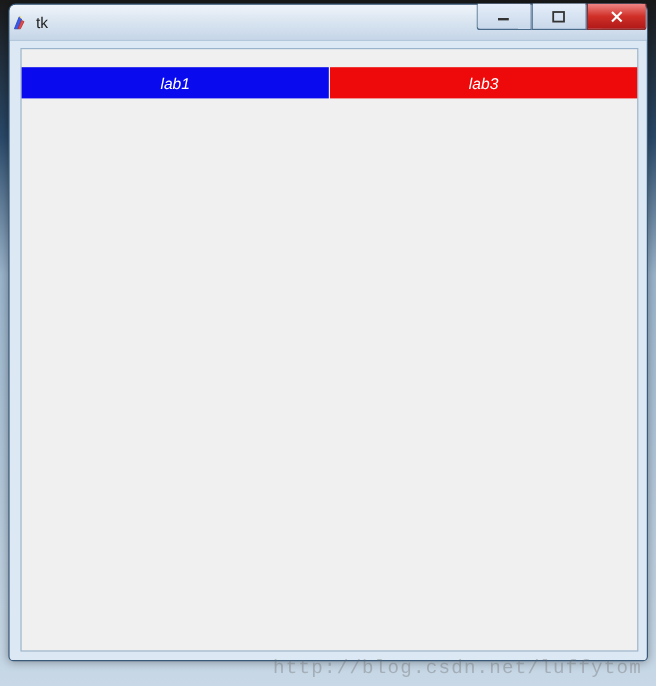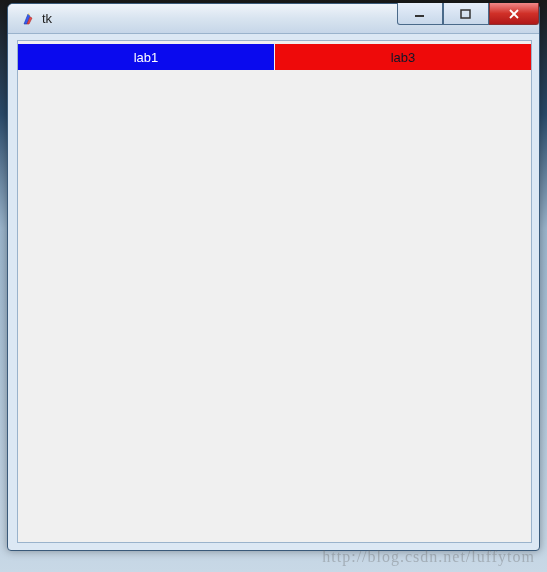--- a/index.html
+++ b/index.html
@@ -25,21 +25,21 @@
       border-radius: 6px 6px 4px 4px;
       background: #dce8f4;
       box-shadow: 0 0 8px rgba(0,0,0,0.35);
     }
     .titlebar {
       height: 30px;
       background: linear-gradient(180deg, #f0f4fa 0%, #d8e4f0 50%, #c6d6e8 100%);
       border-radius: 5px 5px 0 0;
       display: flex;
       align-items: center;
-      padding-left: 12px;
+      padding-left: 0;
       border-bottom: 1px solid #9ab3cc;
       position: relative;
     }
     .feather-icon {
       width: 16px;
       height: 16px;
       margin-right: 6px;
       display: flex;
       align-items: center;
       justify-content: center;
@@ -80,48 +80,49 @@
       left: 9px;
       top: 36px;
       width: 515px;
       height: 503px;
       background: #f0f0f0;
       border: 1px solid #9ab3cc;
     }
     .label-row {
       display: flex;
       width: 100%;
-      padding-top: 3px;
+      padding-top: 15px;
+      font-style: italic;
     }
     .tk-label {
       flex: 1;
       height: 26px;
       display: flex;
       align-items: center;
       justify-content: center;
       font-size: 13px;
       font-family: "Segoe UI", Tahoma, sans-serif;
       margin-right: 1px;
     }
     .tk-label:last-child { margin-right: 0; }
     .blue-lab {
       background: #0a0aee;
       color: #fff;
     }
     .red-lab {
       background: #ee0a0a;
-      color: #0f172a;
+      color: #ffffff;
     }
     .watermark {
       position: absolute;
       right: 12px;
       bottom: 6px;
       font-size: 16px;
       color: rgba(100,100,100,0.35);
-      font-family: Liberation Serif, serif;
+      font-family: Liberation Mono, monospace;
       letter-spacing: 1px;
       text-align: center;
     }
   </style>
 </head>
 <body>
 
 <div class="window">
   <div class="titlebar">
     <span class="feather-icon">

